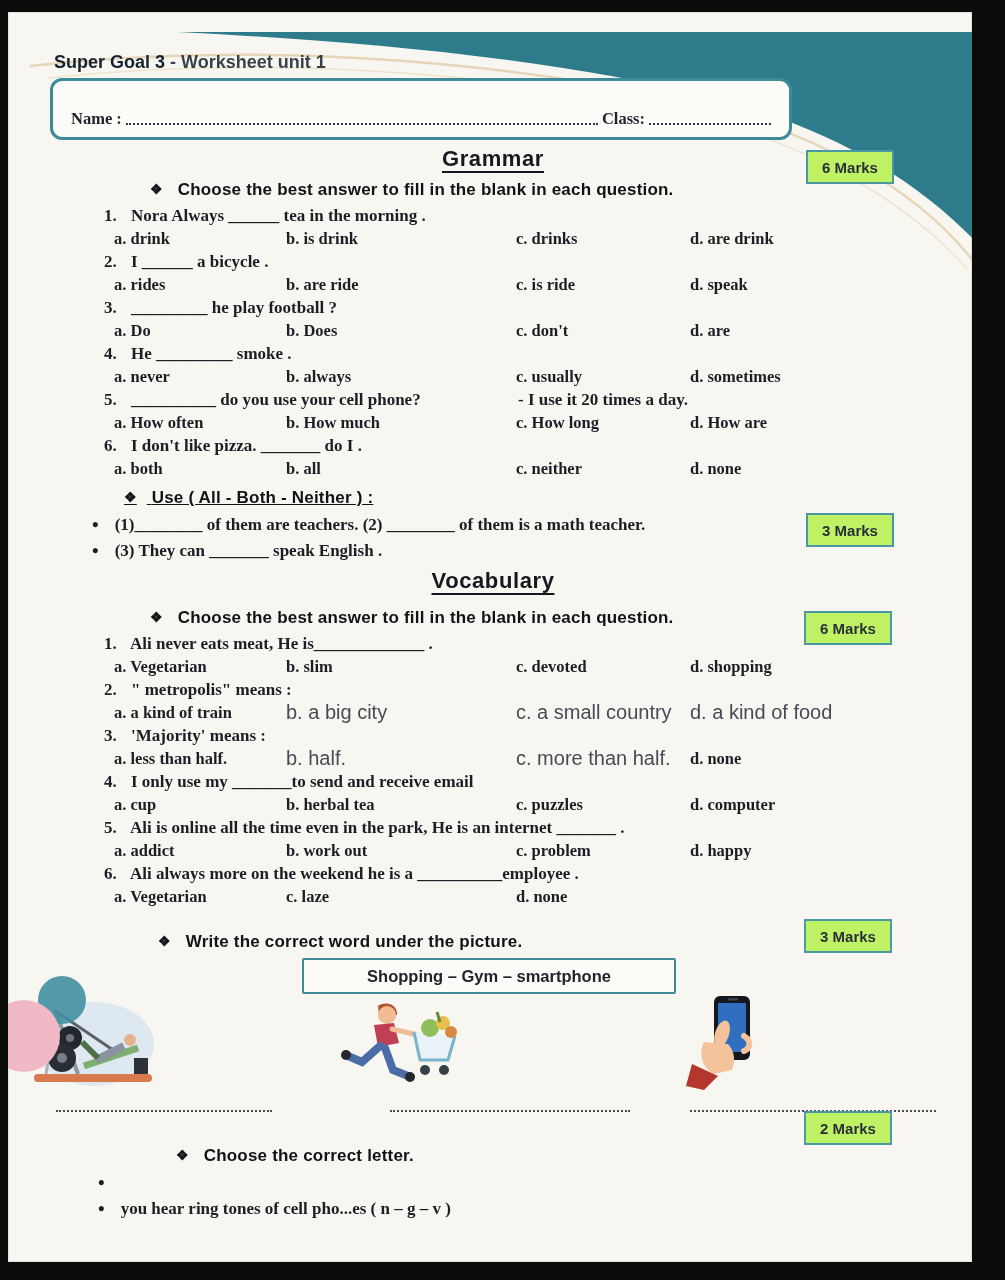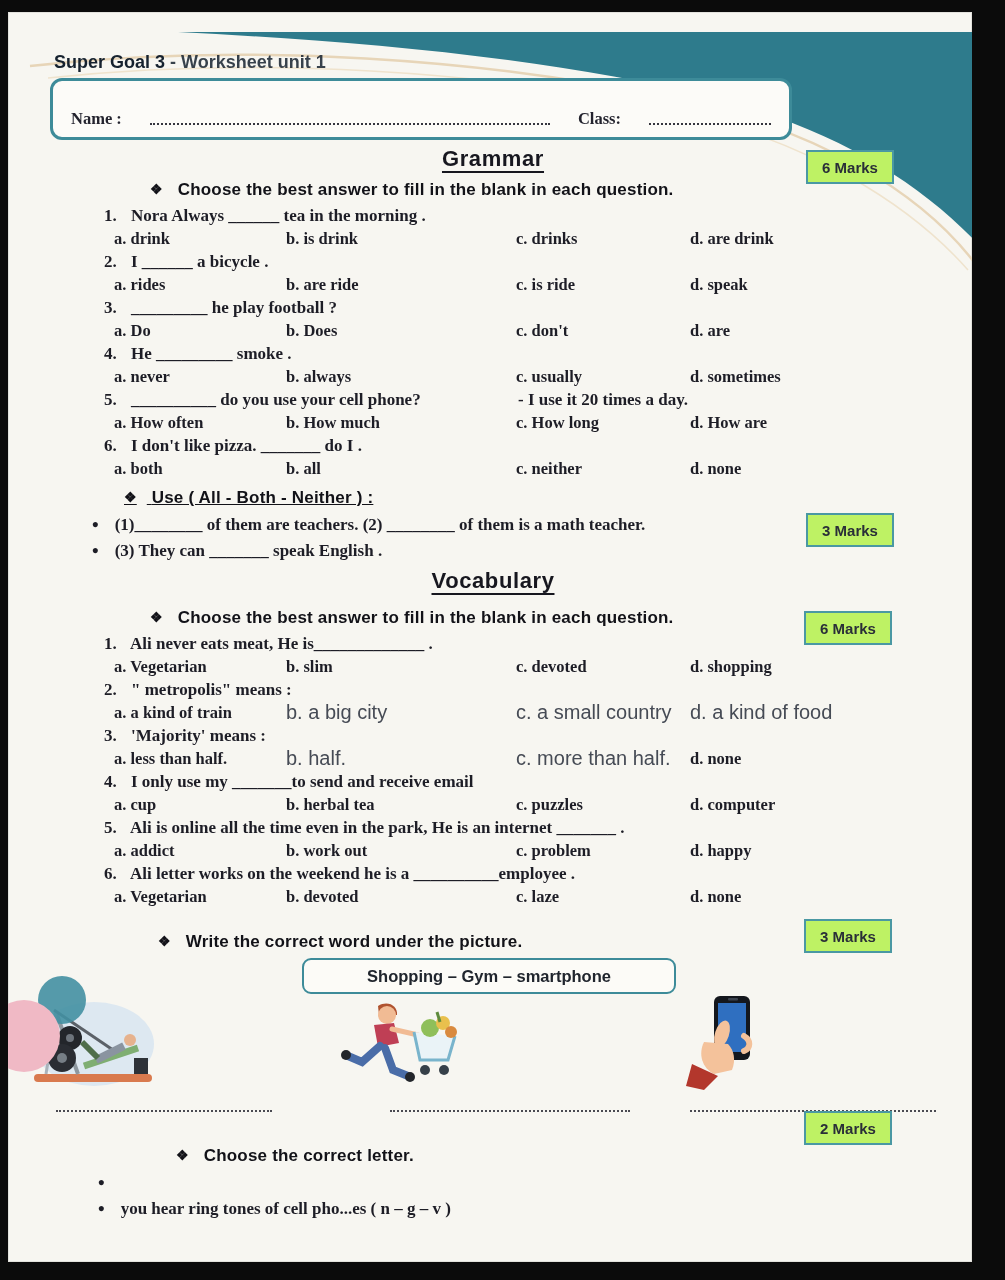--- a/index.html
+++ b/index.html
@@ -11,21 +11,21 @@
     box-shadow: inset 0 0 0 1px #e3e2dd;
   }
   .wave-svg { position:absolute; top:0; left:0; width:970px; height:270px; pointer-events:none; }
   .doc-title { position:absolute; left:46px; top:40px; font-family:"Liberation Sans",sans-serif; font-size:18px; color:#16222f; }
   .doc-title .t-main { font-weight:700; }
   .doc-title .t-sub { font-weight:700; opacity:.85; }
   .namebox {
     position:absolute; left:42px; top:66px; width:742px; height:62px;
     border:3px solid #3d8b99; border-radius:12px; background:#fcfbf8;
   }
-  .namerow { position:absolute; left:18px; right:14px; bottom:8px; display:flex; align-items:flex-end; font-weight:700; font-size:16.5px; color:#23232e;gap:24px; }
+  .namerow { position:absolute; left:18px; right:14px; bottom:8px; display:flex; align-items:flex-end; font-weight:700; font-size:16.5px; color:#23232e; }
   .leader { flex:1; border-bottom:2.5px dotted #35353f; margin:0 4px 4px 4px; height:1px; }
   .leader.short { flex:0 0 122px; }
   .content { position:absolute; left:0; top:134px; width:970px; color:#1d1d26; }
   .sec-heading {
     text-align:center; font-family:"Liberation Sans",sans-serif; font-weight:700;
     font-size:22px; letter-spacing:.6px; color:#17171f; text-decoration:underline;
     text-underline-offset:5px; margin-bottom:6px;
   }
   .instr {
     font-family:"Liberation Sans",sans-serif; font-weight:700; font-size:17px;
@@ -38,21 +38,21 @@
   .opts { display:grid; grid-template-columns:172px 230px 174px 1fr; margin-left:106px; font-size:16.5px; line-height:23px; font-weight:700; }
   .opt-sans { font-family:"Liberation Sans",sans-serif; font-weight:400; color:#464b55; font-size:20px; }
   .bul { display:flex; margin-left:84px; font-weight:700; font-size:17px; line-height:26px; }
   .bul .bdot { font-size:19px; margin-right:16px; line-height:26px; }
   .marks {
     position:absolute; width:88px; height:34px; border:2.5px solid #4a98a3; background:#bef264;
     display:flex; align-items:center; justify-content:center;
     font-family:"Liberation Sans",sans-serif; font-weight:700; font-size:15px; color:#2a2f38;
   }
   .wordbank {
-    width:374px; margin:6px auto 0 294px; height:36px; border:2.5px solid #3d8b99; border-radius:9px;
+    width:374px; margin:6px auto 0 294px; height:36px; border:2.5px solid #3d8b99; border-radius:2px;
     background:#fcfbf7; display:flex; align-items:center; justify-content:center;
     font-family:"Liberation Sans",sans-serif; font-weight:700; font-size:16.5px; color:#20252d;
   }
   .pics-row { position:relative; height:104px; margin-top:2px; }
   .fig { position:absolute; }
   .answers-row { position:relative; height:22px; }
   .ansline { position:absolute; border-bottom:2.5px dotted #4a4a52; height:1px; top:10px; }
   .blob-pink { position:absolute; left:-20px; top:988px; width:72px; height:72px; border-radius:50%; background:#f0b9c5; }
   .blob-teal { position:absolute; left:30px; top:964px; width:48px; height:48px; border-radius:50%; background:#4290a2; opacity:.9; }
 </style>
@@ -228,25 +228,24 @@
     </div>
     <div class="opts">
       <span>a. addict</span>
       <span>b. work out</span>
       <span>c. problem</span>
       <span>d. happy</span>
     </div>
 
     <div class="qline">
       <span class="qnum">6.</span>
-      <span>Ali letter works on the weekend he is a __________employee .</span>
+      <span>Ali always more on the weekend he is a __________employee .</span>
     </div>
     <div class="opts">
       <span>a. Vegetarian</span>
-      <span>b. devoted</span>
       <span>c. laze</span>
       <span>d. none</span>
     </div>
 
     <div class="instr" style="margin-top:24px; margin-left:150px;">
       <span class="dm">❖</span>
       <span>Write the correct word under the picture.</span>
     </div>
 
     <div class="wordbank">Shopping – Gym – smartphone</div>

